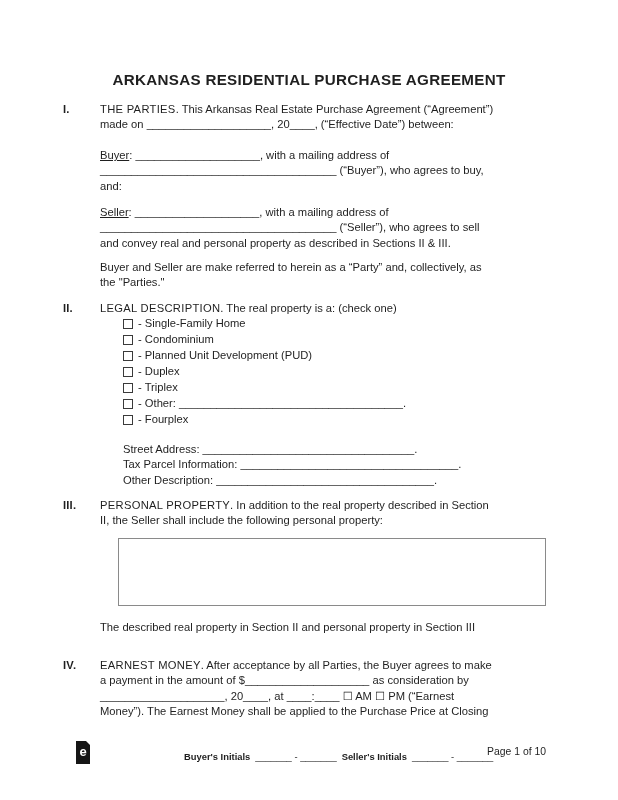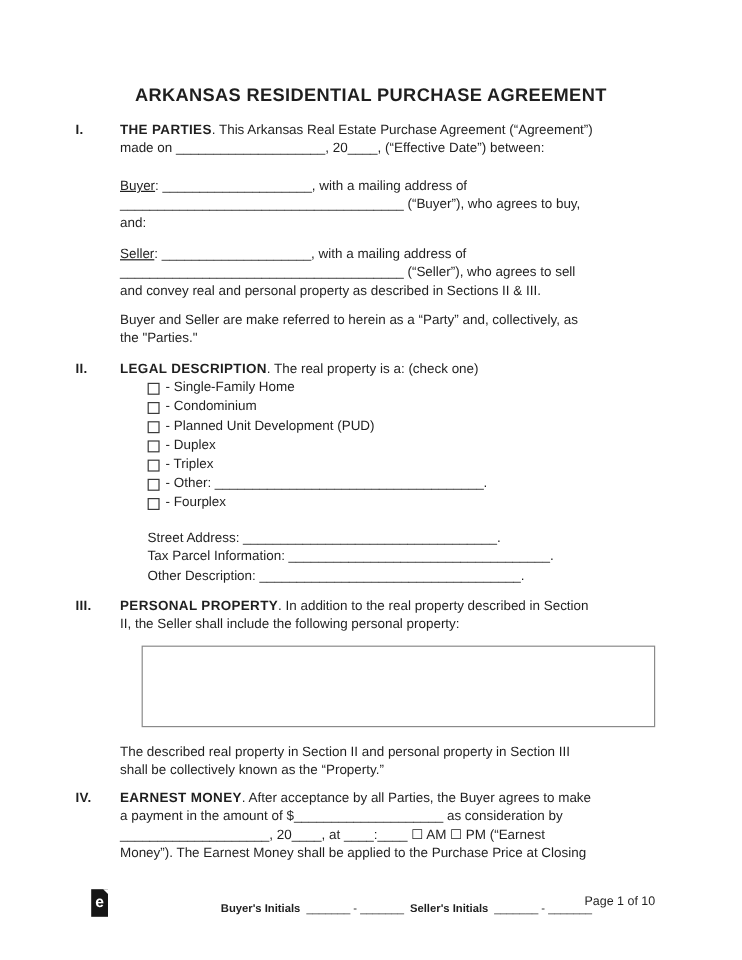--- a/index.html
+++ b/index.html
@@ -7,21 +7,21 @@
     position:relative;width:618px;height:800px;background:#ffffff;overflow:hidden;
     font-family:"Liberation Sans",sans-serif;font-size:11.2px;line-height:15.3px;color:#1f1f1f;
   }
   .title{
     position:absolute;top:72px;left:0;width:100%;text-align:center;
     font-weight:bold;font-size:15.2px;letter-spacing:.3px;white-space:nowrap;
   }
   .sec{position:absolute;left:63px;display:flex;}
   .num{font-weight:bold;width:37px;flex-shrink:0;letter-spacing:.2px;}
   .line{white-space:nowrap;}
-  .hd{font-weight:bold;letter-spacing:.3px;}
+  .hd{font-weight:normal;letter-spacing:.3px;}
   .ul{text-decoration:underline;}
   .para{position:absolute;left:100px;}
   .cb-list{position:absolute;left:123px;top:316px;}
   .cb-row{height:16px;display:flex;align-items:center;white-space:nowrap;}
   .cb{display:inline-block;width:8px;height:8px;border:1px solid #3a3a3a;margin-right:5px;flex-shrink:0;background:#fff;}
   .addr{position:absolute;left:123px;top:442px;}
   .pp-box{position:absolute;left:118px;top:538px;width:426px;height:66px;border:1px solid #8a8a8a;background:#fff;}
   .logo{position:absolute;left:76px;top:741px;width:14px;height:23px;background:#161616;}
   .logo .fold{position:absolute;top:0;right:0;width:0;height:0;border-top:4px solid #fff;border-left:4px solid transparent;}
   .logo .logo-e{position:absolute;left:0;top:1px;width:100%;text-align:center;color:#fff;font-weight:bold;font-size:13px;line-height:20px;}
@@ -111,21 +111,20 @@
     <div class="body">
       <div class="line"><span class="hd">PERSONAL PROPERTY</span><span>. In addition to the real property described in Section</span></div>
       <div class="line">II, the Seller shall include the following personal property:</div>
     </div>
   </div>
 
   <div class="pp-box"></div>
 
   <div class="para" style="top:620px">
     <div class="line">The described real property in Section II and personal property in Section III</div>
-    <div class="line">shall be collectively known as the “Property.”</div>
   </div>
 
   <div class="sec" style="top:658px">
     <span class="num">IV.</span>
     <div class="body">
       <div class="line"><span class="hd">EARNEST MONEY</span><span>. After acceptance by all Parties, the Buyer agrees to make</span></div>
       <div class="line">a payment in the amount of $____________________ as consideration by</div>
       <div class="line">____________________, 20____, at ____:____ ☐ AM ☐ PM (“Earnest</div>
       <div class="line">Money”). The Earnest Money shall be applied to the Purchase Price at Closing</div>
     </div>

